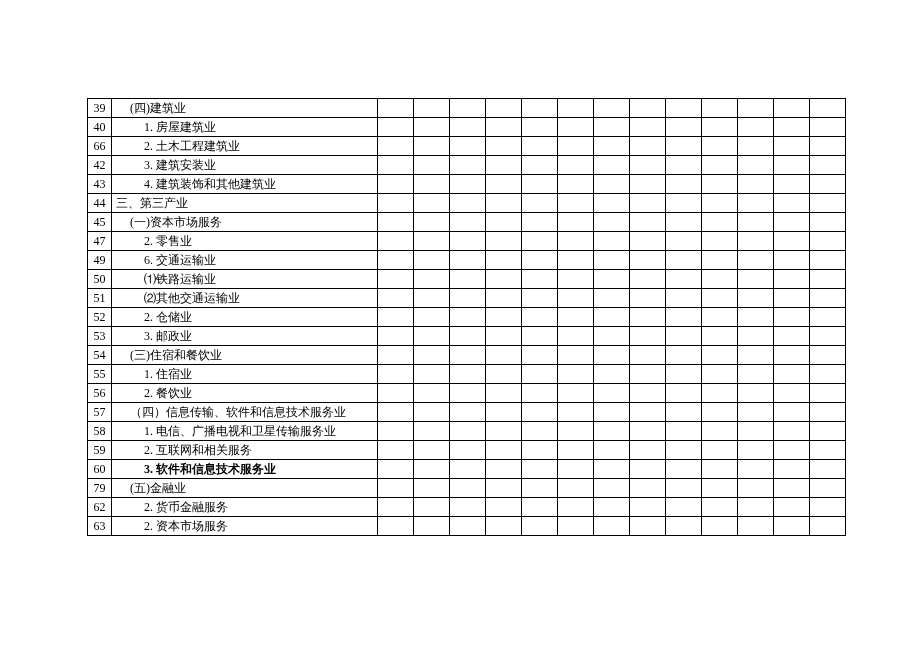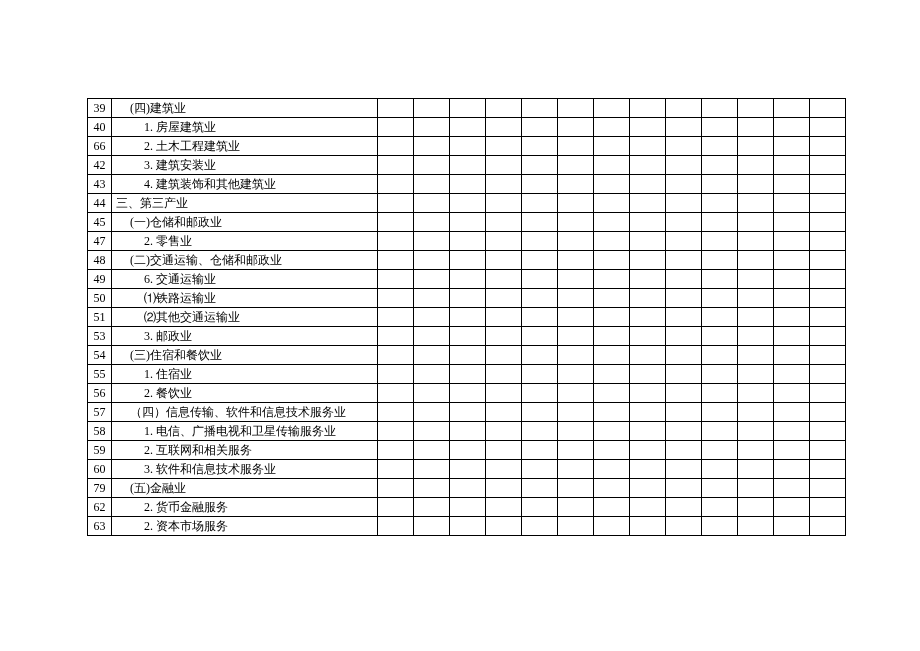--- a/index.html
+++ b/index.html
@@ -148,21 +148,21 @@
           <td class="data"></td>
           <td class="data"></td>
           <td class="data"></td>
           <td class="data"></td>
           <td class="data"></td>
           <td class="data"></td>
           <td class="data"></td>
         </tr>
         <tr>
           <td class="num">45</td>
-          <td class="label" style="padding-left: 18px;">(一)仓储和邮政业</td>
+          <td class="label" style="padding-left: 18px;">(一)资本市场服务</td>
           <td class="data"></td>
           <td class="data"></td>
           <td class="data"></td>
           <td class="data"></td>
           <td class="data"></td>
           <td class="data"></td>
           <td class="data"></td>
           <td class="data"></td>
           <td class="data"></td>
           <td class="data"></td>
@@ -181,37 +181,20 @@
           <td class="data"></td>
           <td class="data"></td>
           <td class="data"></td>
           <td class="data"></td>
           <td class="data"></td>
           <td class="data"></td>
           <td class="data"></td>
           <td class="data"></td>
         </tr>
         <tr>
-          <td class="num">48</td>
-          <td class="label" style="padding-left: 18px;">(二)交通运输、仓储和邮政业</td>
-          <td class="data"></td>
-          <td class="data"></td>
-          <td class="data"></td>
-          <td class="data"></td>
-          <td class="data"></td>
-          <td class="data"></td>
-          <td class="data"></td>
-          <td class="data"></td>
-          <td class="data"></td>
-          <td class="data"></td>
-          <td class="data"></td>
-          <td class="data"></td>
-          <td class="data"></td>
-        </tr>
-        <tr>
           <td class="num">49</td>
           <td class="label" style="padding-left: 32px;">6. 交通运输业</td>
           <td class="data"></td>
           <td class="data"></td>
           <td class="data"></td>
           <td class="data"></td>
           <td class="data"></td>
           <td class="data"></td>
           <td class="data"></td>
           <td class="data"></td>
@@ -249,20 +232,37 @@
           <td class="data"></td>
           <td class="data"></td>
           <td class="data"></td>
           <td class="data"></td>
           <td class="data"></td>
           <td class="data"></td>
           <td class="data"></td>
           <td class="data"></td>
         </tr>
         <tr>
+          <td class="num">52</td>
+          <td class="label" style="padding-left: 32px;">2. 仓储业</td>
+          <td class="data"></td>
+          <td class="data"></td>
+          <td class="data"></td>
+          <td class="data"></td>
+          <td class="data"></td>
+          <td class="data"></td>
+          <td class="data"></td>
+          <td class="data"></td>
+          <td class="data"></td>
+          <td class="data"></td>
+          <td class="data"></td>
+          <td class="data"></td>
+          <td class="data"></td>
+        </tr>
+        <tr>
           <td class="num">53</td>
           <td class="label" style="padding-left: 32px;">3. 邮政业</td>
           <td class="data"></td>
           <td class="data"></td>
           <td class="data"></td>
           <td class="data"></td>
           <td class="data"></td>
           <td class="data"></td>
           <td class="data"></td>
           <td class="data"></td>
@@ -369,21 +369,21 @@
           <td class="data"></td>
           <td class="data"></td>
           <td class="data"></td>
           <td class="data"></td>
           <td class="data"></td>
           <td class="data"></td>
           <td class="data"></td>
         </tr>
         <tr>
           <td class="num">60</td>
-          <td class="label" style="padding-left: 32px;">3. 软件和信息技术服务业</td>
+          <td class="label" style="padding-left: 32px; font-weight: bold;">3. 软件和信息技术服务业</td>
           <td class="data"></td>
           <td class="data"></td>
           <td class="data"></td>
           <td class="data"></td>
           <td class="data"></td>
           <td class="data"></td>
           <td class="data"></td>
           <td class="data"></td>
           <td class="data"></td>
           <td class="data"></td>

